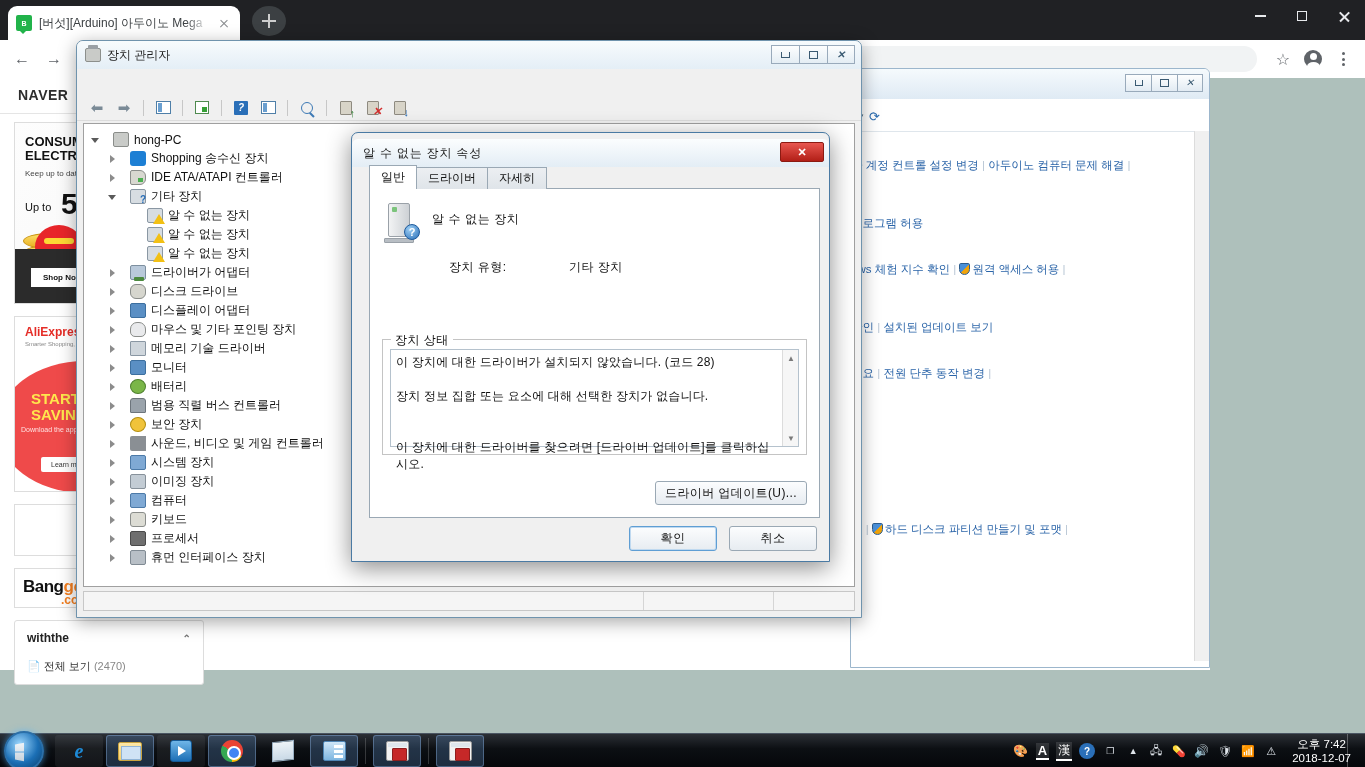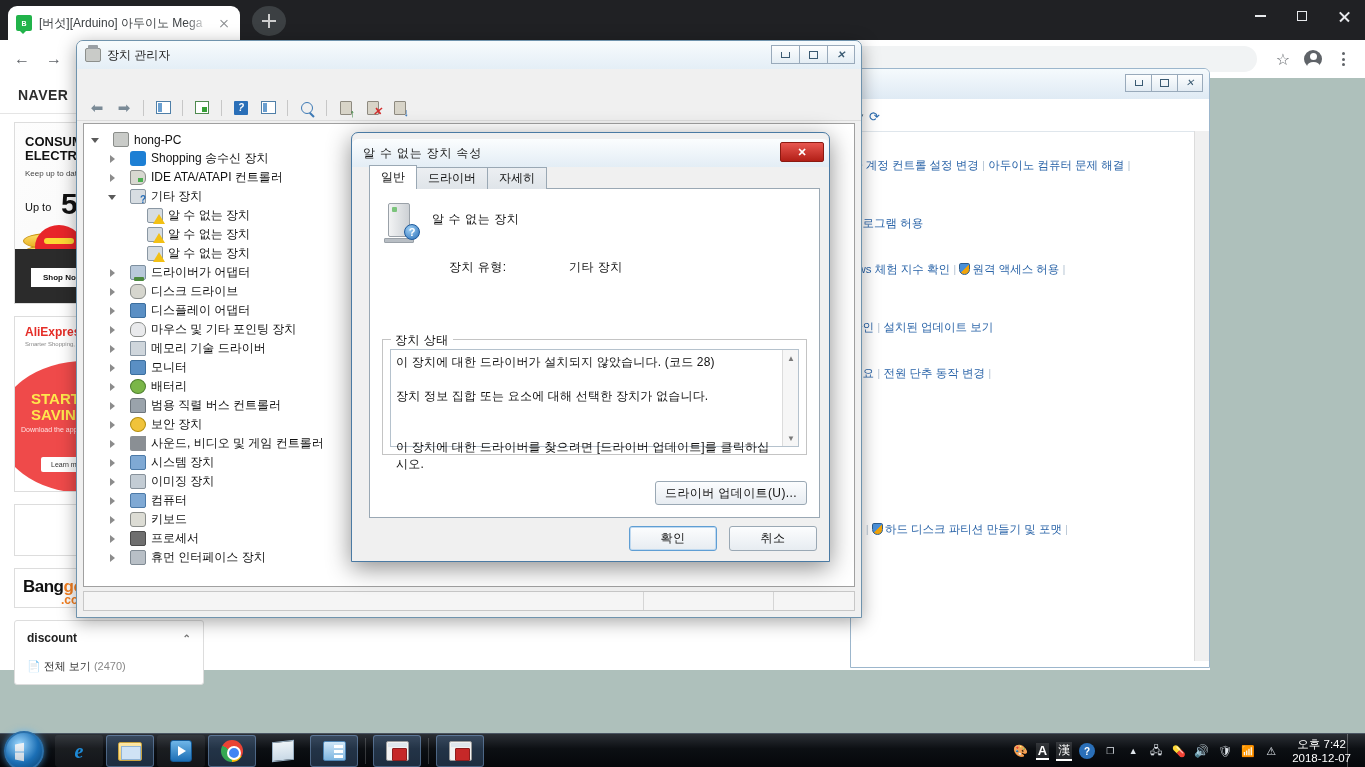--- a/index.html
+++ b/index.html
@@ -410,21 +410,21 @@
         </div>
 
         <div class="bang">
           <div class="b1"><span>Bang</span><em>good</em></div>
           <div class="b2">.com</div>
           <div class="b3"><span>Shopping with fun</span><br><span>Best Bang For Your Buck</span></div>
         </div>
 
         <div class="catbox">
           <div class="cat-head">
-            <span>discount</span>
+            <span>withthe</span>
             <span class="chev">⌃</span>
           </div>
           <div class="cat-item">
             📄 <span>전체 보기</span> <span class="cnt">(2470)</span>
           </div>
         </div>
       </div>
 
       <div class="content-col">
         <div class="doc-line"><span class="dash">-</span><a>Windows Install</a></div>

